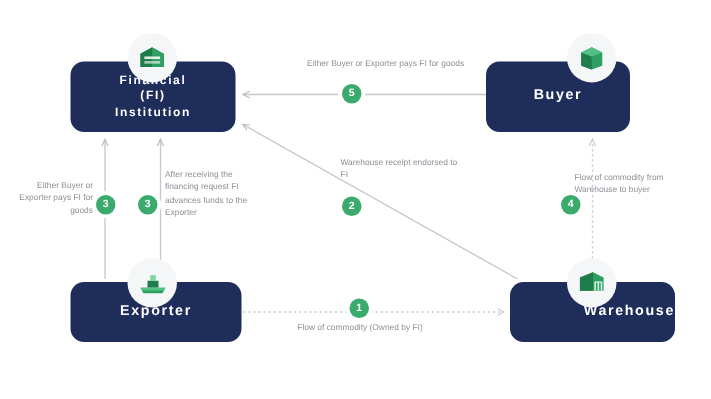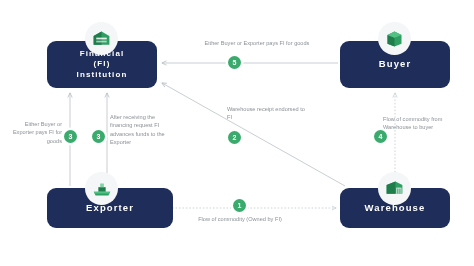--- a/index.html
+++ b/index.html
@@ -20,23 +20,23 @@
     display:flex;align-items:center;justify-content:center;
     text-align:center;
     color:#ffffff;
     letter-spacing:1.1px;
     font-weight:bold;
     box-sizing:border-box;
   }
   .node .nlabel{line-height:1.28;}
 
   #node-fi{left:47px;top:41px;width:110px;height:47px;font-size:8px;}
-  #node-buyer{left:340px;top:41px;width:110px;height:47px;font-size:9.5px;}
-  #node-exporter{left:47px;top:188px;width:126px;height:40px;font-size:9.5px;}
-  #node-warehouse{left:340px;top:188px;width:110px;height:40px;font-size:9.5px;}
+  #node-buyer{left:324px;top:41px;width:96px;height:47px;font-size:9.5px;}
+  #node-exporter{left:47px;top:188px;width:114px;height:40px;font-size:9.5px;}
+  #node-warehouse{left:340px;top:188px;width:110px;height:40px;font-size:9.5px;justify-content:flex-end;}
 
   .badge-icon{
     position:absolute;
     width:33px;height:33px;border-radius:50%;
     background:#f4f6f7;
     display:flex;align-items:center;justify-content:center;
     z-index:4;
   }
   #ic-fi{left:85px;top:22px;}
   #ic-buyer{left:378px;top:22px;}

